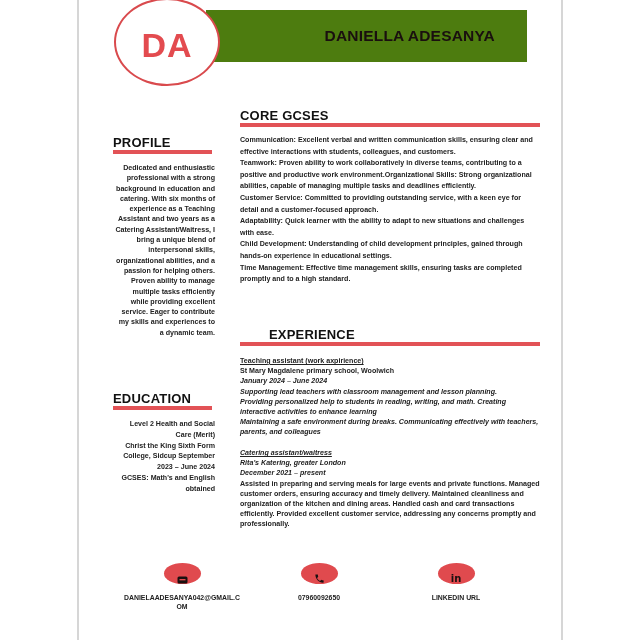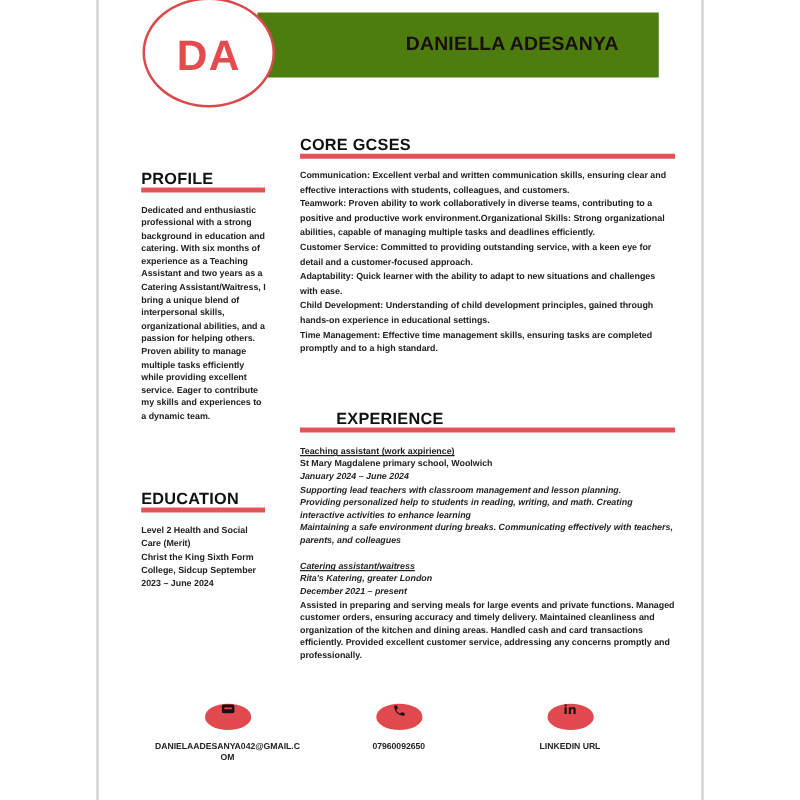--- a/index.html
+++ b/index.html
@@ -21,36 +21,36 @@
   .banner {
     position:absolute; left:206px; top:10px; width:321px; height:52px; background:#4d7c0f; z-index:1;
     display:flex; align-items:center; justify-content:flex-end;
   }
   .banner span { font-weight:bold; font-size:15.5px; color:#1a0f0f; margin-right:32px; letter-spacing:0.2px; }
 
   .sec-title { position:absolute; font-weight:bold; font-size:13px; color:#111; letter-spacing:0.2px; }
   .rule { position:absolute; height:4px; background:#e25256; }
 
   .left-text {
-    position:absolute; left:113px; width:102px; font-size:7.1px; line-height:10.3px; font-weight:bold; color:#222;
+    position:absolute; left:113px; width:102px; font-size:7.1px; line-height:10.3px; font-weight:bold; color:#222;text-align:right;
   }
   .right-text {
     position:absolute; left:240px; width:300px; font-size:7.1px; line-height:11.6px; font-weight:bold; color:#222;
   }
   .right-text p, .left-text p { margin:0; }
   .job { position:absolute; left:240px; width:300px; font-size:7.1px; line-height:10.2px; font-weight:bold; color:#222; }
   .job p { margin:0; }
   .job .title { text-decoration:underline; font-style:italic; }
   .job .title.plain { font-style:normal; }
   .job .it { font-style:italic; }
 
   .contact { position:absolute; top:563px; width:120px; text-align:center; }
   .contact .ic {
     width:37px; height:21px; border-radius:50%; background:#e04a4e; margin:0 auto;
-    display:flex; align-items:flex-start; justify-content:center;
+    display:flex; align-items:flex-end; justify-content:center;
   }
   .contact .lbl { margin-top:9px; font-size:6.9px; font-weight:bold; color:#222; line-height:9px; word-break:break-all; }
 </style>
 </head>
 <body>
 
 <div class="page-edge edge-left"></div>
 <div class="page-edge edge-right"></div>
 
 <div class="monogram">
@@ -64,20 +64,21 @@
 <div class="rule" style="left:113px; top:150px; width:99px;"></div>
 <div class="left-text" style="top:163px;">
   <p> Dedicated and enthusiastic professional with a strong background in education and catering. With six months of experience as a Teaching Assistant and two years as a Catering Assistant/Waitress, I bring a unique blend of interpersonal skills, organizational abilities, and a passion for helping others. Proven ability to manage multiple tasks efficiently while providing excellent service. Eager to contribute my skills and experiences to a dynamic team.</p>
 </div>
 
 <div class="sec-title" style="left:113px; top:391px;">EDUCATION</div>
 <div class="rule" style="left:113px; top:406px; width:99px;"></div>
 <div class="left-text" style="top:419px; line-height:10.8px;">
   <p>Level 2 Health and Social Care (Merit)</p>
   <p>Christ the King Sixth Form College, Sidcup September 2023 – June 2024</p>
+  <p>GCSES: Math's and English obtained</p>
 </div>
 
 <div class="sec-title" style="left:240px; top:108px;">CORE GCSES</div>
 <div class="rule" style="left:240px; top:123px; width:300px;"></div>
 <div class="right-text" style="top:135px;">
   <p>Communication: Excellent verbal and written communication skills, ensuring clear and effective interactions with students, colleagues, and customers.</p>
   <p>Teamwork: Proven ability to work collaboratively in diverse teams, contributing to a positive and productive work environment.Organizational Skills: Strong organizational abilities, capable of managing multiple tasks and deadlines efficiently.</p>
   <p>Customer Service: Committed to providing outstanding service, with a keen eye for detail and a customer-focused approach.</p>
   <p>Adaptability: Quick learner with the ability to adapt to new situations and challenges with ease.</p>
   <p>Child Development: Understanding of child development principles, gained through hands-on experience in educational settings.</p>

